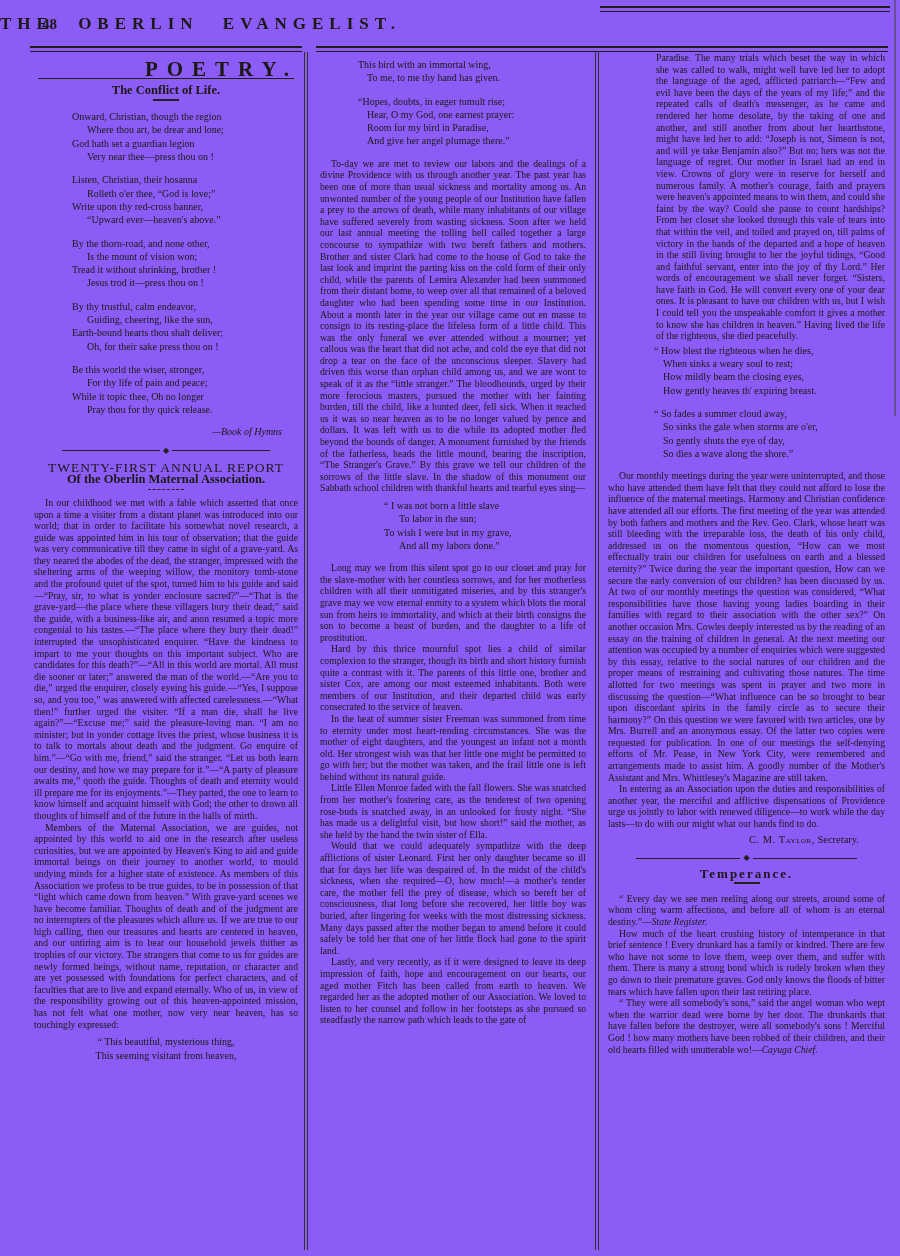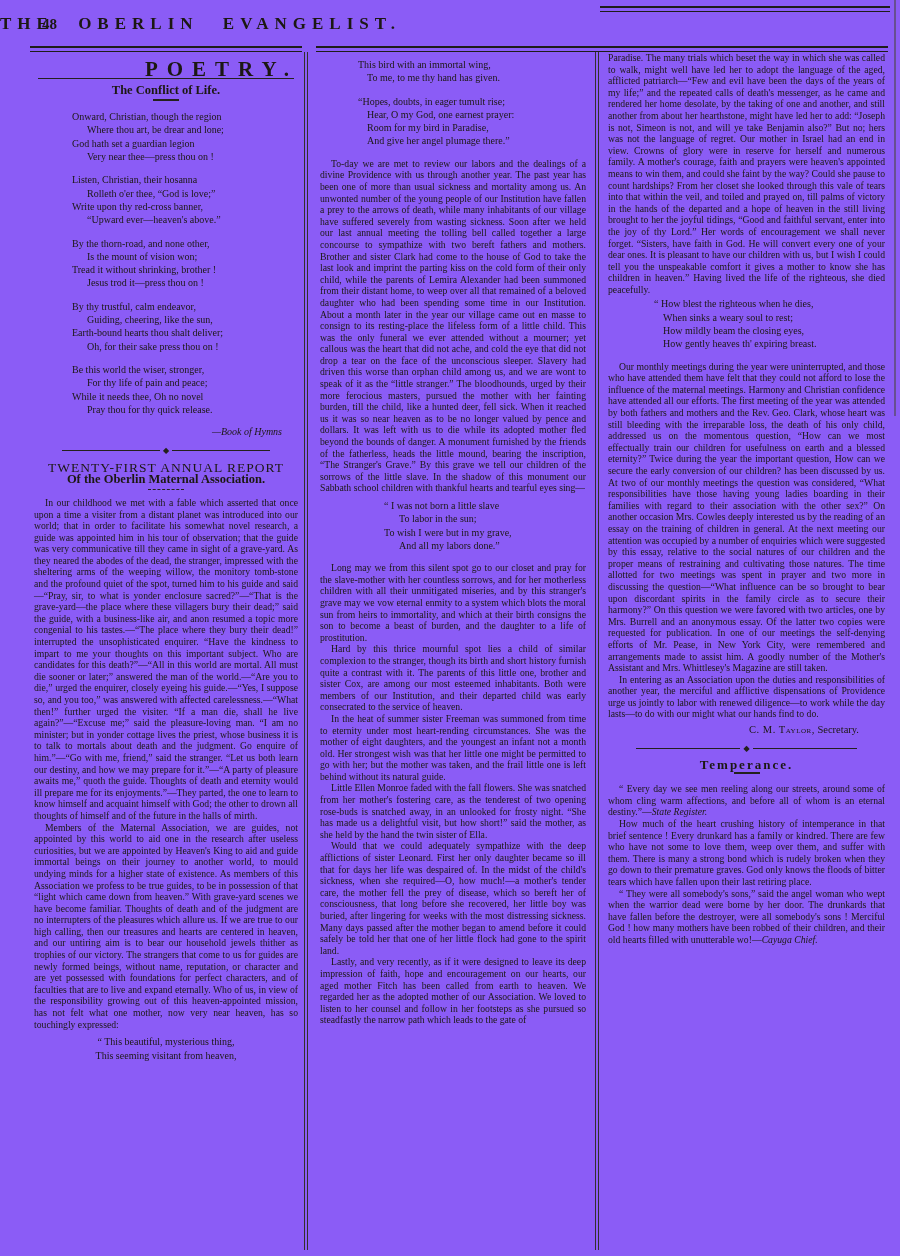--- a/index.html
+++ b/index.html
@@ -58,21 +58,21 @@
   .poem-right{margin-left:46px;}
   .stanza{margin-bottom:10px;}
   .line{line-height:13.3px;white-space:nowrap;font-size:10px;text-align:left;}
   .stanza-alt .line:nth-child(even){padding-left:15px;}
   .stanza-hang .line:not(:first-child){padding-left:9px;}
   .song{margin:5px 0 5px 64px;}
   .attribution{margin:0 16px 4px 0;text-align:right;font-style:italic;font-size:10px;}
 
   
   .para{margin:0;text-indent:11px;}
-  .no-indent{text-indent:0;}
+  .no-indent{text-indent:0;margin-left:48px;}
   .quote-para em{font-style:italic;}
 
   .centered-quote{margin-top:5px;text-align:center;}
   .qline{line-height:13.5px;font-size:10px;}
 
   .signature{margin:4px 26px 2px 0;text-align:right;font-size:10.5px;}
   .sig-name{font-variant:small-caps;letter-spacing:.5px;}
 </style>
 </head>
 <body>
@@ -118,21 +118,21 @@
         </div>
         <div class="stanza stanza-alt">
           <div class="line">By thy trustful, calm endeavor,</div>
           <div class="line">Guiding, cheering, like the sun,</div>
           <div class="line">Earth-bound hearts thou shalt deliver;</div>
           <div class="line">Oh, for their sake press thou on !</div>
         </div>
         <div class="stanza stanza-alt">
           <div class="line">Be this world the wiser, stronger,</div>
           <div class="line">For thy life of pain and peace;</div>
-          <div class="line">While it needs thee, Oh no novel</div>
+          <div class="line">While it topic thee, Oh no longer</div>
           <div class="line">Pray thou for thy quick release.</div>
         </div>
       </div>
     <div class="attribution">—Book of Hymns</div>
 
     <div class="orn-rule">
         <span class="orn-diamond">◆</span>
       </div>
     <h3 class="report-h1">TWENTY-FIRST ANNUAL REPORT</h3>
     <h3 class="report-h2">Of the Oberlin Maternal Association.</h3>
@@ -191,20 +191,26 @@
         <p class="para no-indent">Paradise.  The many trials which beset the way in which she was called to walk, might well have led her to adopt the language of the aged, afflicted patriarch—“Few and evil have been the days of the years of my life;” and the repeated calls of death's messenger, as he came and rendered her home desolate, by the taking of one and another, and still another from about her hearthstone, might have led her to add: “Joseph is not, Simeon is not, and will ye take Benjamin also?”  But no; hers was not the language of regret.  Our mother in Israel had an end in view.  Crowns of glory were in reserve for herself and numerous family.  A mother's courage, faith and prayers were heaven's appointed means to win them, and could she faint by the way?  Could she pause to count hardships?  From her closet she looked through this vale of tears into that within the veil, and toiled and prayed on, till palms of victory in the hands of the departed and a hope of heaven in the still living brought to her the joyful tidings, “Good and faithful servant, enter into the joy of thy Lord.”  Her words of encouragement we shall never forget.  “Sisters, have faith in God.  He will convert every one of your dear ones.  It is pleasant to have our children with us, but I wish I could tell you the unspeakable comfort it gives a mother to know she has children in heaven.”  Having lived the life of the righteous, she died peacefully.</p>
       </div>
 
     <div class="poem poem-right">
         <div class="stanza stanza-hang">
           <div class="line">“ How blest the righteous when he dies,</div>
           <div class="line">When sinks a weary soul to rest;</div>
           <div class="line">How mildly beam the closing eyes,</div>
           <div class="line">How gently heaves th' expiring breast.</div>
         </div>
+        <div class="stanza stanza-hang">
+          <div class="line">“ So fades a summer cloud away,</div>
+          <div class="line">So sinks the gale when storms are o'er,</div>
+          <div class="line">So gently shuts the eye of day,</div>
+          <div class="line">So dies a wave along the shore.”</div>
+        </div>
       </div>
 
     <div>
         <p class="para">Our monthly meetings during the year were uninterrupted, and those who have attended them have felt that they could not afford to lose the influence of the maternal meetings.  Harmony and Christian confidence have attended all our efforts.  The first meeting of the year was attended by both fathers and mothers and the Rev. Geo. Clark, whose heart was still bleeding with the irreparable loss, the death of his only child, addressed us on the momentous question, “How can we most effectually train our children for usefulness on earth and a blessed eternity?”  Twice during the year the important question, How can we secure the early conversion of our children? has been discussed by us.  At two of our monthly meetings the question was considered, “What responsibilities have those having young ladies boarding in their families with regard to their association with the other sex?”  On another occasion Mrs. Cowles deeply interested us by the reading of an essay on the training of children in general.  At the next meeting our attention was occupied by a number of enquiries which were suggested by this essay, relative to the social natures of our children and the proper means of restraining and cultivating those natures.  The time allotted for two meetings was spent in prayer and two more in discussing the question—“What influence can be so brought to bear upon discordant spirits in the family circle as to secure their harmony?”  On this question we were favored with two articles, one by Mrs. Burrell and an anonymous essay.  Of the latter two copies were requested for publication.  In one of our meetings the self-denying efforts of Mr. Pease, in New York City, were remembered and arrangements made to assist him.  A goodly number of the Mother's Assistant and Mrs. Whittlesey's Magazine are still taken.</p>
         <p class="para">In entering as an Association upon the duties and responsibilities of another year, the merciful and afflictive dispensations of Providence urge us jointly to labor with renewed diligence—to work while the day lasts—to do with our might what our hands find to do.</p>
       </div>
 
     <div class="signature">
       <span class="sig-name">C. M. Taylor,</span>
       <span>Secretary.</span>

